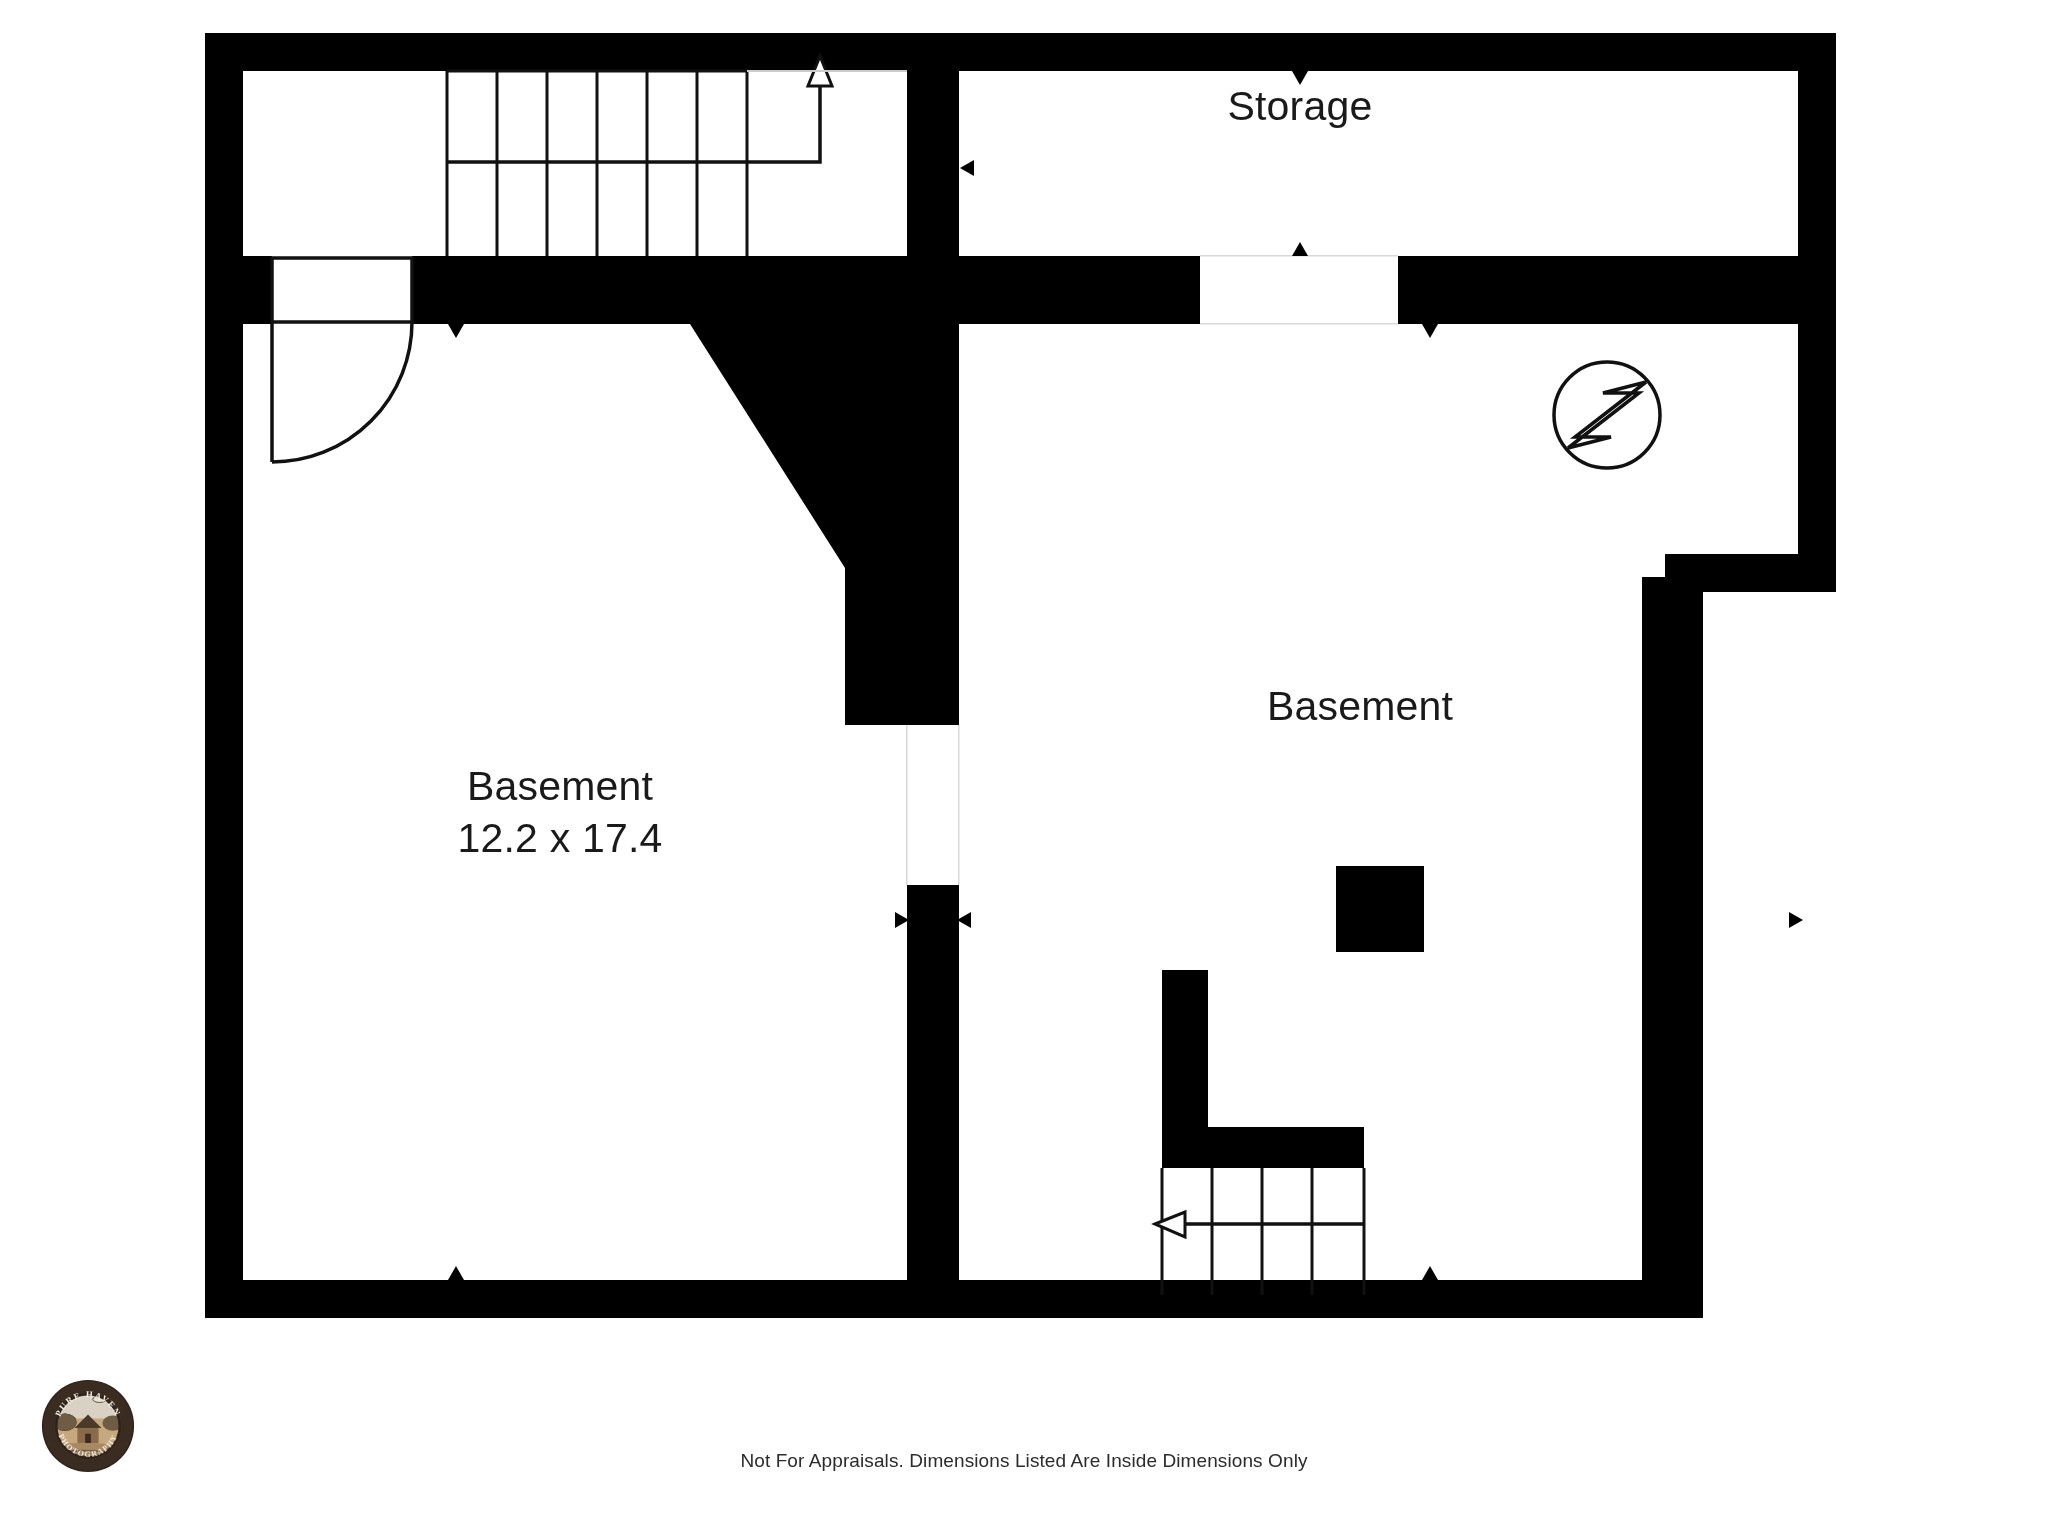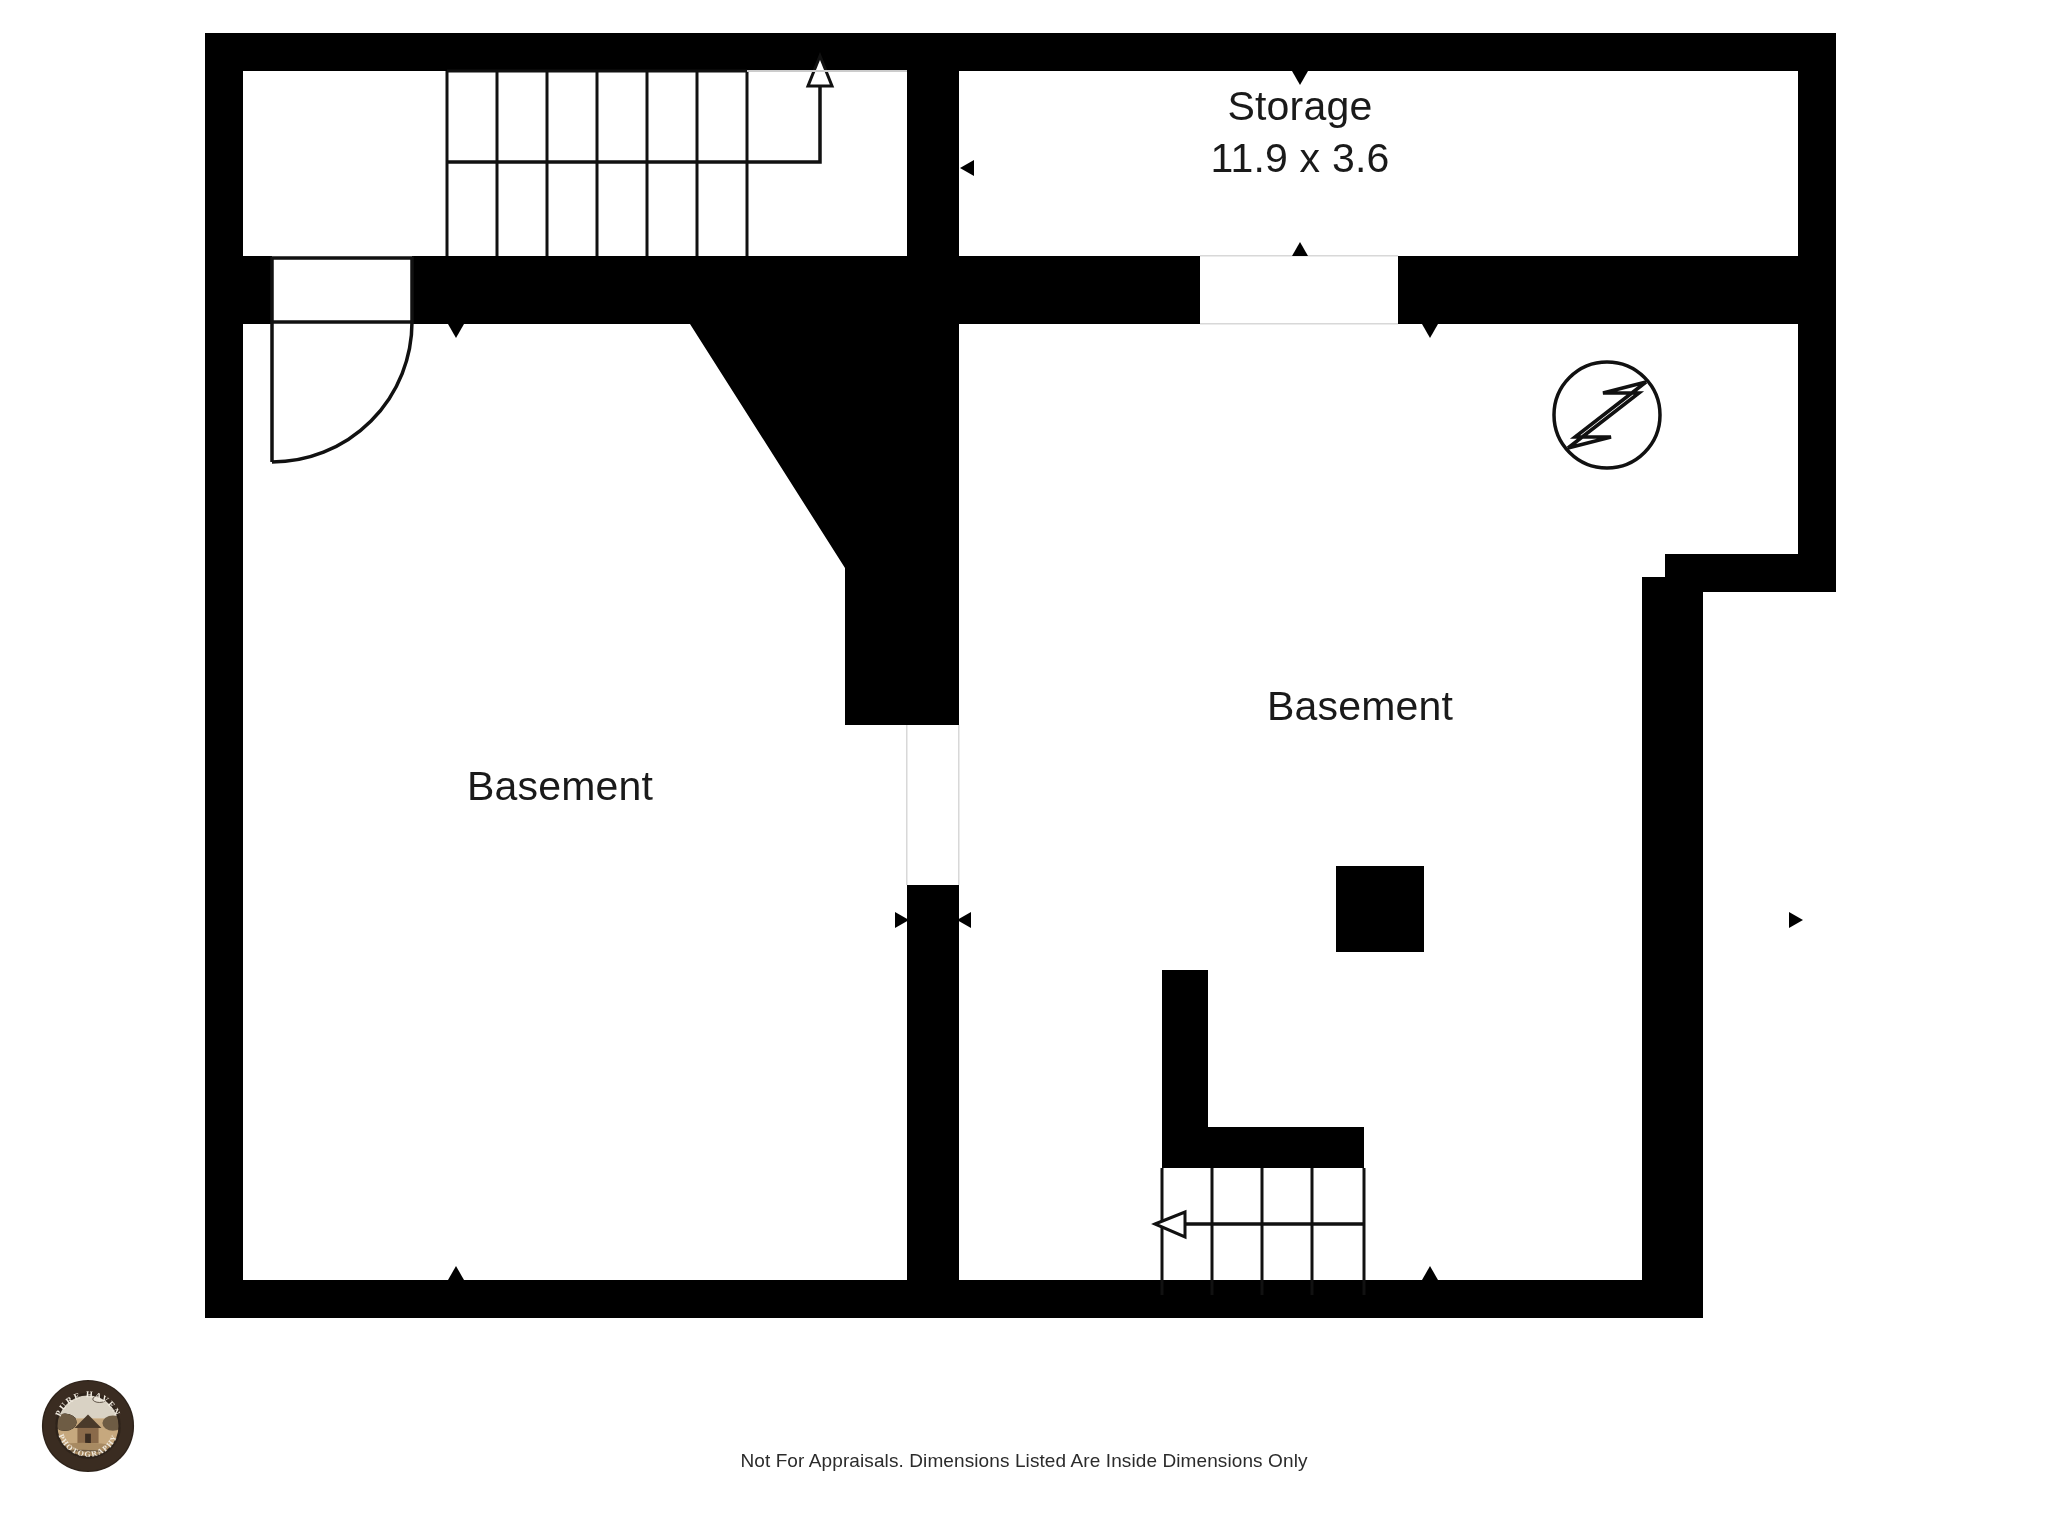--- a/index.html
+++ b/index.html
@@ -183,25 +183,25 @@
       <polygon points="971,912 971,928 957,920"></polygon>
       <polygon points="1789,912 1789,928 1803,920"></polygon>
       <polygon points="1422,1280 1438,1280 1430,1266"></polygon>
       <polygon points="1422,324 1438,324 1430,338"></polygon>
     </g>
 
   </svg>
 
   <div class="room-label" style="left:1080px; top:80px; width:440px;">
     <div class="room-name">Storage</div>
-    <div class="room-dims">11.9 x 3.6</div>
   </div>
 
   <div class="room-label" style="left:340px; top:760px; width:440px;">
     <div class="room-name">Basement</div>
+    <div class="room-dims">12.2 x 17.4</div>
   </div>
 
   <div class="room-label" style="left:1140px; top:680px; width:440px;">
     <div class="room-name">Basement</div>
   </div>
 
   <svg class="logo-badge" viewBox="0 0 100 100">
     <defs>
       <clipPath id="inner-clip">
           <circle cx="50" cy="50" r="33"></circle>

